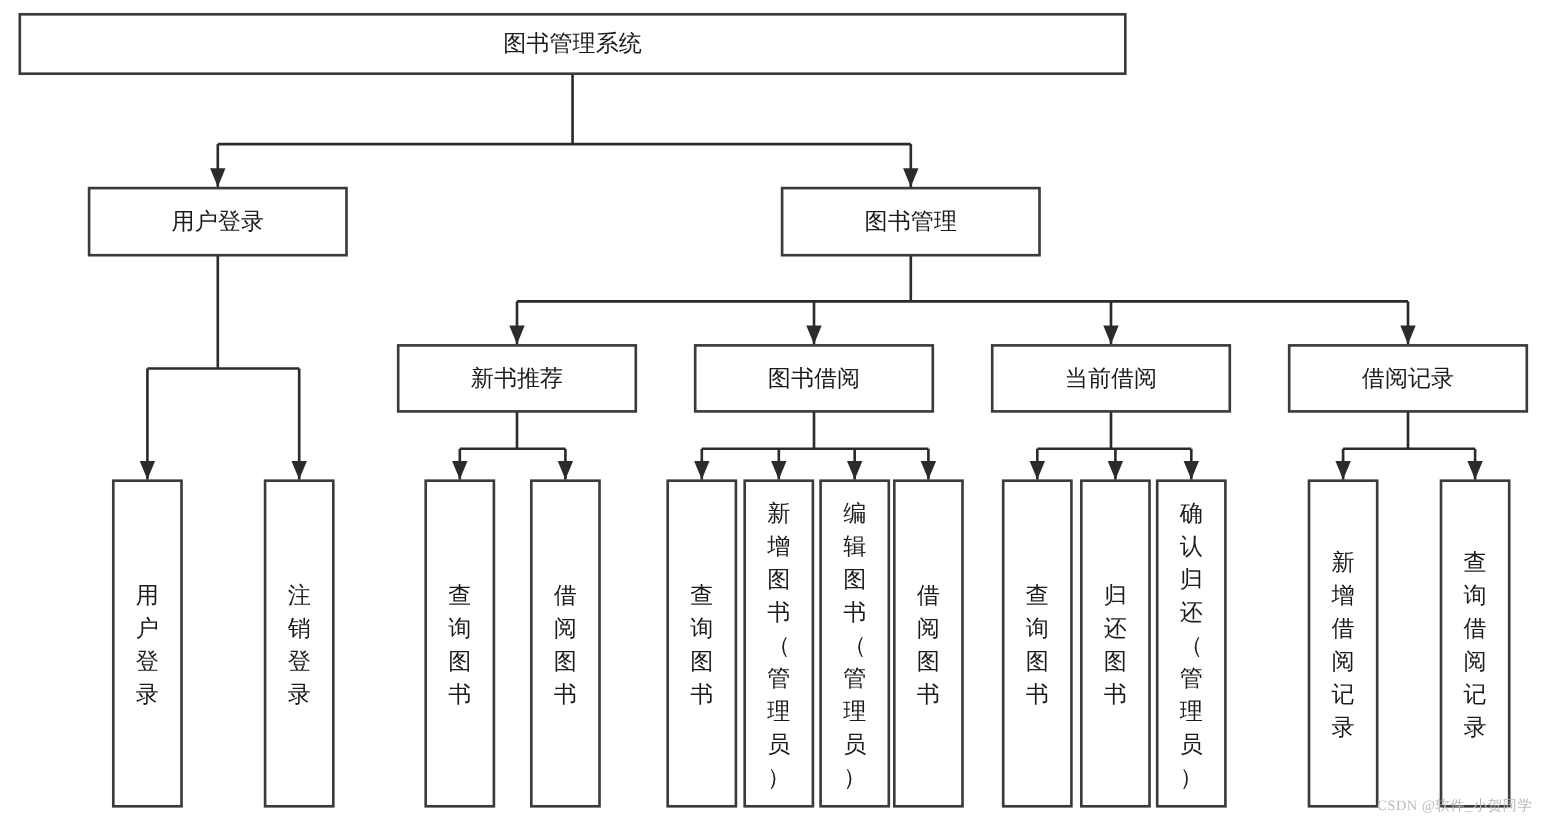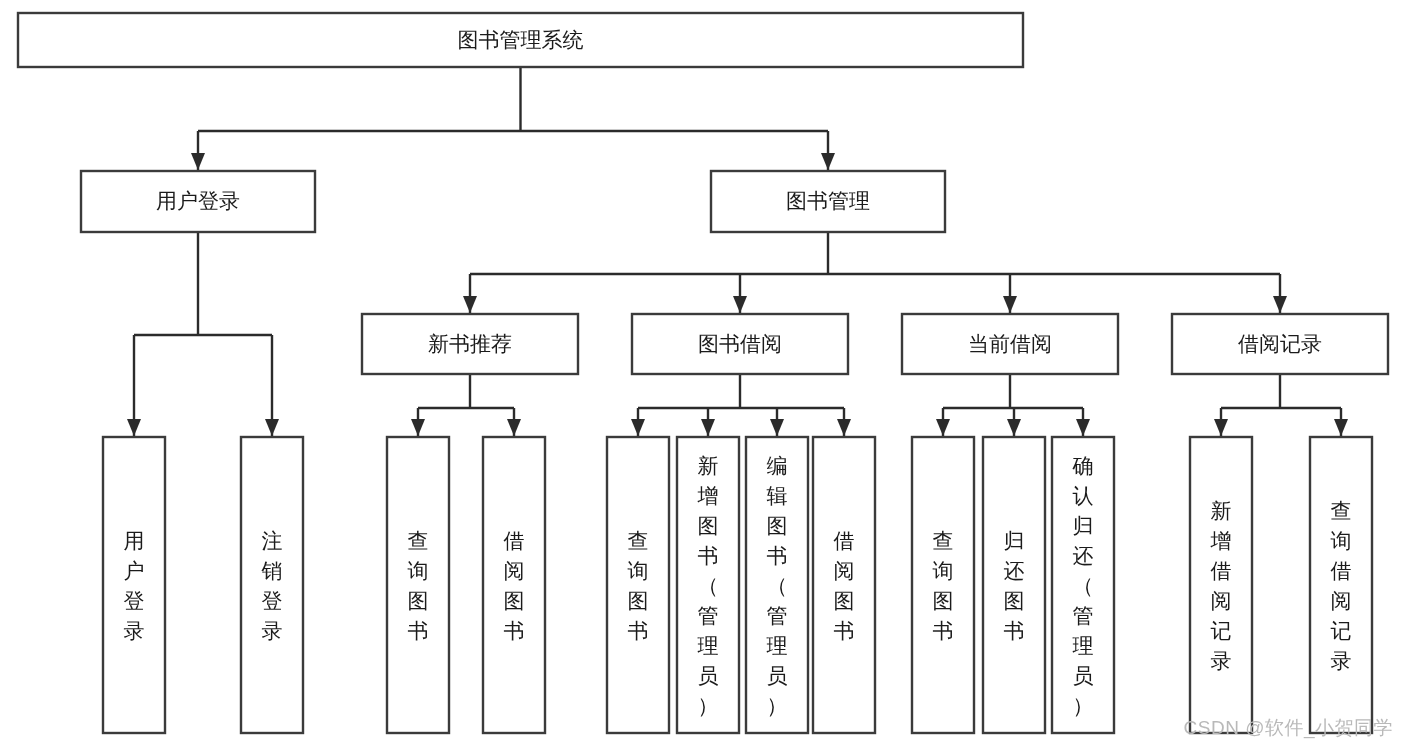--- a/index.html
+++ b/index.html
@@ -48,22 +48,22 @@
   .node-label-vertical {
     fill: #1b1b1b;
     font-family: "Liberation Sans", "DejaVu Sans", sans-serif;
     font-size: 21px;
     text-anchor: middle;
   }
   .watermark {
     position: absolute;
     right: 12px;
     bottom: 6px;
-    font-family: Liberation Sans, sans-serif;
-    font-size: 19px;
+    font-family: Liberation Serif, serif;
+    font-size: 13px;
     color: #b9b9b9;
     letter-spacing: 0.5px;
     white-space: nowrap;
     user-select: none;
   }
 </style>
 </head>
 <body>
 
 <div id="diagram-root">

